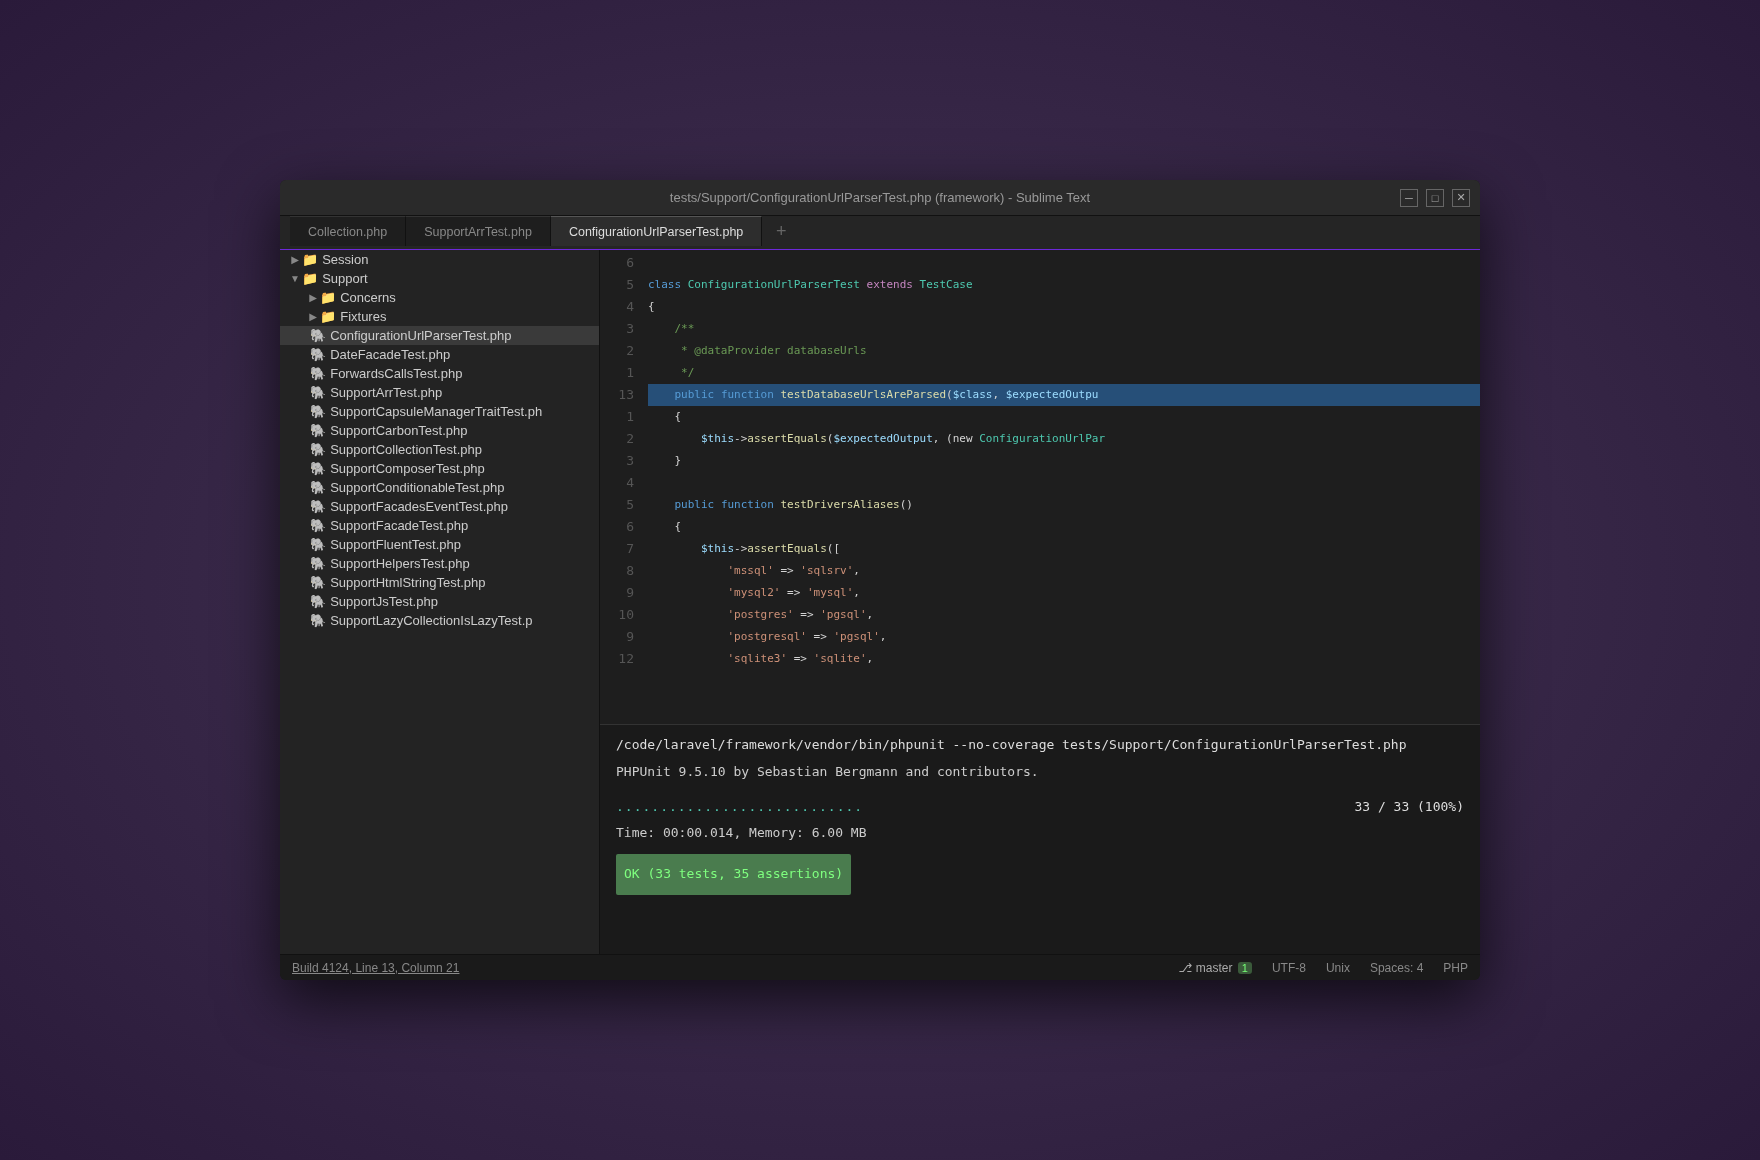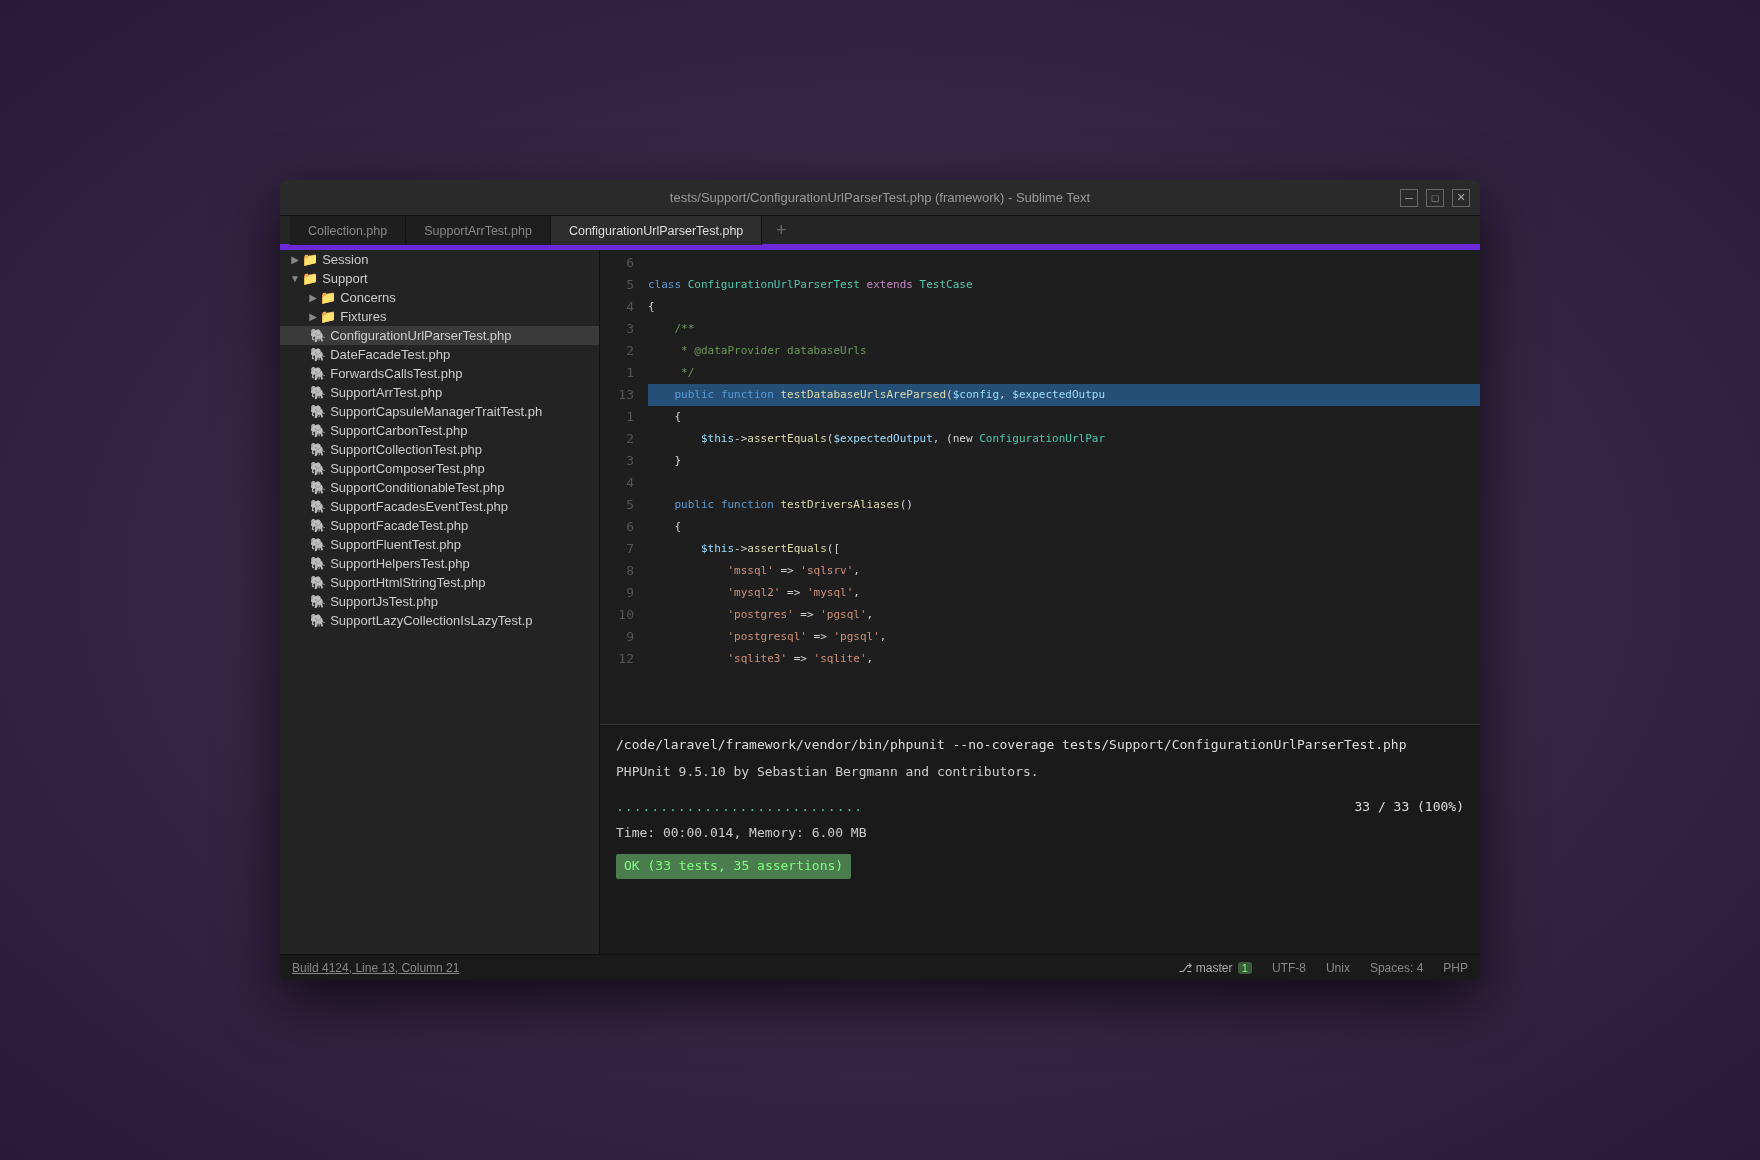--- a/index.html
+++ b/index.html
@@ -52,22 +52,22 @@
       font-size: 11px;
       cursor: pointer;
       display: flex;
       align-items: center;
       justify-content: center;
     }
     .tabs-bar {
       height: 34px;
       background: #252525;
       display: flex;
-      align-items: center;
-      border-bottom: 6px solid #6d28d9;
+      align-items: flex-start;
+      border-bottom: 1px solid #6d28d9;
       flex-shrink: 0;
       padding-left: 10px;
     }
     .tab {
       height: 30px;
       padding: 0 18px;
       display: flex;
       align-items: center;
       font-size: 12.5px;
       color: #888;
@@ -190,21 +190,21 @@
       padding: 10px 16px;
       overflow: hidden;
       line-height: 1.6;
     }
     .ok-badge {
       display: inline-block;
       background: #4a7c4e;
       color: #7fff7f;
       font-family: 'Consolas', 'Monaco', monospace;
       font-size: 13px;
-      padding: 2px 8px;
+      padding: 10px 8px;
       border-radius: 2px;
     }
     .status-bar {
       height: 26px;
       background: #1a1a1a;
       border-top: 1px solid #111;
       display: flex;
       align-items: center;
       padding: 0 12px;
       font-size: 12px;
@@ -382,21 +382,21 @@
           <div>9</div>
           <div>12</div>
         </div>
         <div class="code-content">
           <div class="code-line"></div>
           <div class="code-line"><span class="kw">class</span> <span class="type">ConfigurationUrlParserTest</span> <span class="kw2">extends</span> <span class="type">TestCase</span></div>
           <div class="code-line">{</div>
           <div class="code-line">    <span class="comment">/**</span></div>
           <div class="code-line">    <span class="comment"> * @dataProvider databaseUrls</span></div>
           <div class="code-line">    <span class="comment"> */</span></div>
-          <div class="code-line hl-line">    <span class="kw">public</span> <span class="kw">function</span> <span class="fn2">testDatabaseUrlsAreParsed</span>(<span class="var">$config</span>, <span class="var">$expectedOutpu</span></div>
+          <div class="code-line hl-line">    <span class="kw">public</span> <span class="kw">function</span> <span class="fn2">testDatabaseUrlsAreParsed</span>(<span class="var">$class</span>, <span class="var">$expectedOutpu</span></div>
           <div class="code-line">    {</div>
           <div class="code-line">        <span class="var">$this</span>-&gt;<span class="fn2">assertEquals</span>(<span class="var">$expectedOutput</span>, (new <span class="type">ConfigurationUrlPar</span></div>
           <div class="code-line">    }</div>
           <div class="code-line"></div>
           <div class="code-line">    <span class="kw">public</span> <span class="kw">function</span> <span class="fn2">testDriversAliases</span>()</div>
           <div class="code-line">    {</div>
           <div class="code-line">        <span class="var">$this</span>-&gt;<span class="fn2">assertEquals</span>([</div>
           <div class="code-line">            <span class="str">'mssql'</span> =&gt; <span class="str">'sqlsrv'</span>,</div>
           <div class="code-line">            <span class="str">'mysql2'</span> =&gt; <span class="str">'mysql'</span>,</div>
           <div class="code-line">            <span class="str">'postgres'</span> =&gt; <span class="str">'pgsql'</span>,</div>

